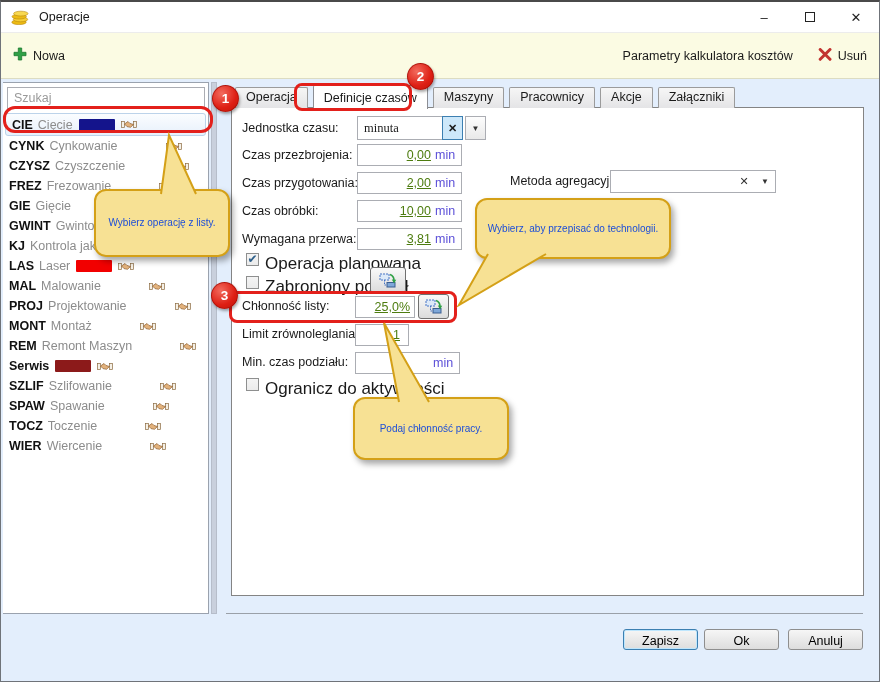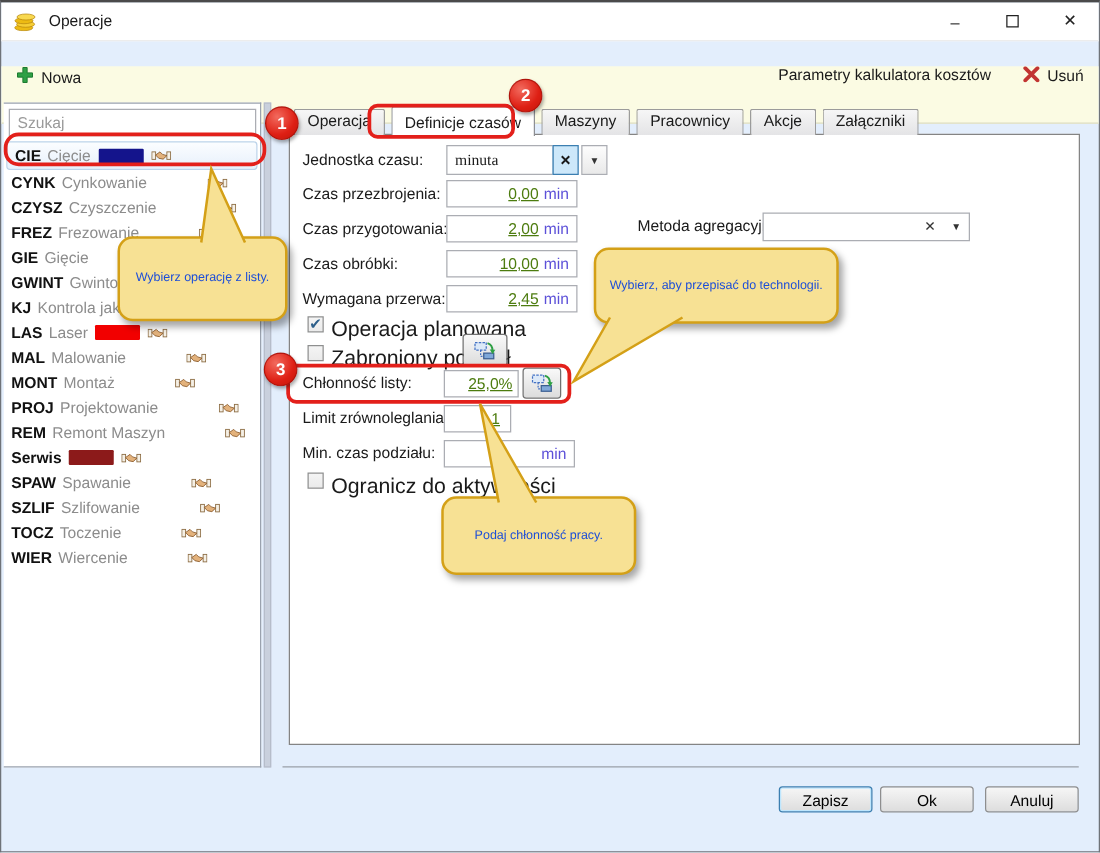--- a/index.html
+++ b/index.html
@@ -12,21 +12,21 @@
     overflow:hidden;color:#1a1a1a;
   }
   
   .titlebar{position:absolute;left:0;top:0;width:100%;height:31px;background:#fff;display:flex;align-items:center;border-bottom:1px solid #ececec;}
   .titlebar .app-icon{margin-left:10px;display:flex;}
   .titlebar .title{margin-left:8px;font-size:12.5px;}
   .win-controls{margin-left:auto;display:flex;height:100%;}
   .win-btn{width:46px;height:100%;display:flex;align-items:center;justify-content:center;font-size:13px;color:#222;cursor:pointer;}
   .win-btn.max span{display:block;width:10px;height:10px;border:1px solid #222;}
   
-  .toolbar{position:absolute;left:0;top:31px;width:100%;height:46px;background:var(--toolbar-bg,#FBFBE3);display:flex;align-items:flex-start;border-bottom:1px solid #dcdcc2;margin-top:20px;}
+  .toolbar{position:absolute;left:0;top:31px;width:100%;height:46px;background:var(--toolbar-bg,#FBFBE3);display:flex;align-items:center;border-bottom:1px solid #dcdcc2;}
   .tb-btn{display:flex;align-items:center;gap:6px;padding:0 12px;font-size:12.5px;cursor:pointer;white-space:nowrap;}
   .tb-sep{width:1px;background:#e2e2c6;margin:3px 0;}
   .tb-spacer{flex:1;}
   
   .sidebar{position:absolute;left:2px;top:80px;width:206px;height:532px;background:#fff;border:1px solid #9aa2ae;border-left:none;}
   .search-box{display:block;width:198px;margin:4px 3px 4px 4px;height:22px;border:1px solid #ABADB3;padding:0 6px;font-size:12.5px;font-family:inherit;color:#333;outline:none;}
   .search-box::placeholder{color:#9a9a9a;}
   .op-list{position:relative;}
   .list-item{height:20px;line-height:20px;padding-left:6px;font-size:12.5px;white-space:nowrap;cursor:pointer;display:flex;align-items:center;}
   .list-item .code{font-weight:bold;color:#111;}
@@ -236,35 +236,35 @@
     <span class="handshake">
       <svg width="16" height="11" viewBox="0 0 16 11">
         <rect x="0.5" y="2.5" width="3" height="6" fill="#F5F0E6" stroke="#8A6A40" stroke-width="0.7"></rect>
         <rect x="12.5" y="2.5" width="3" height="6" fill="#F5F0E6" stroke="#8A6A40" stroke-width="0.7"></rect>
         <path d="M3.5 5 L7 2.5 L9 4.5 L12.5 5.5 L9.5 8.3 L6 7.6 Z" fill="#E3B27C" stroke="#8A5A2B" stroke-width="0.7"></path>
       </svg>
     </span>
   </div>
 
   <div class="list-item">
+    <span class="code">PROJ</span>
+    <span class="name">Projektowanie</span>
+    <span class="swatch" hidden=""></span>
+    <span class="handshake" hidden="">
+      <svg width="16" height="11" viewBox="0 0 16 11">
+        <rect x="0.5" y="2.5" width="3" height="6" fill="#F5F0E6" stroke="#8A6A40" stroke-width="0.7"></rect>
+        <rect x="12.5" y="2.5" width="3" height="6" fill="#F5F0E6" stroke="#8A6A40" stroke-width="0.7"></rect>
+        <path d="M3.5 5 L7 2.5 L9 4.5 L12.5 5.5 L9.5 8.3 L6 7.6 Z" fill="#E3B27C" stroke="#8A5A2B" stroke-width="0.7"></path>
+      </svg>
+    </span>
+  </div>
+
+  <div class="list-item">
     <span class="code">MONT</span>
     <span class="name">Montaż</span>
-    <span class="swatch" hidden=""></span>
-    <span class="handshake" hidden="">
-      <svg width="16" height="11" viewBox="0 0 16 11">
-        <rect x="0.5" y="2.5" width="3" height="6" fill="#F5F0E6" stroke="#8A6A40" stroke-width="0.7"></rect>
-        <rect x="12.5" y="2.5" width="3" height="6" fill="#F5F0E6" stroke="#8A6A40" stroke-width="0.7"></rect>
-        <path d="M3.5 5 L7 2.5 L9 4.5 L12.5 5.5 L9.5 8.3 L6 7.6 Z" fill="#E3B27C" stroke="#8A5A2B" stroke-width="0.7"></path>
-      </svg>
-    </span>
-  </div>
-
-  <div class="list-item">
-    <span class="code">PROJ</span>
-    <span class="name">Projektowanie</span>
     <span class="swatch" hidden=""></span>
     <span class="handshake" hidden="">
       <svg width="16" height="11" viewBox="0 0 16 11">
         <rect x="0.5" y="2.5" width="3" height="6" fill="#F5F0E6" stroke="#8A6A40" stroke-width="0.7"></rect>
         <rect x="12.5" y="2.5" width="3" height="6" fill="#F5F0E6" stroke="#8A6A40" stroke-width="0.7"></rect>
         <path d="M3.5 5 L7 2.5 L9 4.5 L12.5 5.5 L9.5 8.3 L6 7.6 Z" fill="#E3B27C" stroke="#8A5A2B" stroke-width="0.7"></path>
       </svg>
     </span>
   </div>
 
@@ -288,35 +288,35 @@
     <span class="handshake" hidden="">
       <svg width="16" height="11" viewBox="0 0 16 11">
         <rect x="0.5" y="2.5" width="3" height="6" fill="#F5F0E6" stroke="#8A6A40" stroke-width="0.7"></rect>
         <rect x="12.5" y="2.5" width="3" height="6" fill="#F5F0E6" stroke="#8A6A40" stroke-width="0.7"></rect>
         <path d="M3.5 5 L7 2.5 L9 4.5 L12.5 5.5 L9.5 8.3 L6 7.6 Z" fill="#E3B27C" stroke="#8A5A2B" stroke-width="0.7"></path>
       </svg>
     </span>
   </div>
 
   <div class="list-item">
+    <span class="code">SZLIF</span>
+    <span class="name">Szlifowanie</span>
+    <span class="swatch" hidden=""></span>
+    <span class="handshake" hidden="">
+      <svg width="16" height="11" viewBox="0 0 16 11">
+        <rect x="0.5" y="2.5" width="3" height="6" fill="#F5F0E6" stroke="#8A6A40" stroke-width="0.7"></rect>
+        <rect x="12.5" y="2.5" width="3" height="6" fill="#F5F0E6" stroke="#8A6A40" stroke-width="0.7"></rect>
+        <path d="M3.5 5 L7 2.5 L9 4.5 L12.5 5.5 L9.5 8.3 L6 7.6 Z" fill="#E3B27C" stroke="#8A5A2B" stroke-width="0.7"></path>
+      </svg>
+    </span>
+  </div>
+
+  <div class="list-item">
     <span class="code">SPAW</span>
     <span class="name">Spawanie</span>
-    <span class="swatch" hidden=""></span>
-    <span class="handshake" hidden="">
-      <svg width="16" height="11" viewBox="0 0 16 11">
-        <rect x="0.5" y="2.5" width="3" height="6" fill="#F5F0E6" stroke="#8A6A40" stroke-width="0.7"></rect>
-        <rect x="12.5" y="2.5" width="3" height="6" fill="#F5F0E6" stroke="#8A6A40" stroke-width="0.7"></rect>
-        <path d="M3.5 5 L7 2.5 L9 4.5 L12.5 5.5 L9.5 8.3 L6 7.6 Z" fill="#E3B27C" stroke="#8A5A2B" stroke-width="0.7"></path>
-      </svg>
-    </span>
-  </div>
-
-  <div class="list-item">
-    <span class="code">SZLIF</span>
-    <span class="name">Szlifowanie</span>
     <span class="swatch" hidden=""></span>
     <span class="handshake" hidden="">
       <svg width="16" height="11" viewBox="0 0 16 11">
         <rect x="0.5" y="2.5" width="3" height="6" fill="#F5F0E6" stroke="#8A6A40" stroke-width="0.7"></rect>
         <rect x="12.5" y="2.5" width="3" height="6" fill="#F5F0E6" stroke="#8A6A40" stroke-width="0.7"></rect>
         <path d="M3.5 5 L7 2.5 L9 4.5 L12.5 5.5 L9.5 8.3 L6 7.6 Z" fill="#E3B27C" stroke="#8A5A2B" stroke-width="0.7"></path>
       </svg>
     </span>
   </div>
 
@@ -394,21 +394,21 @@
     <span class="flabel" style="left:10px;top:4px;">Czas obróbki:</span>
     <div class="fbox" style="left:125px;top:0;width:105px;">
       <span class="fval">10,00</span>
       <span class="fsuffix">min</span>
     </div>
   </div>
 
   <div class="time-row" style="position: absolute; left: 0px; width: 100%; height: 24px; top: 120px;">
     <span class="flabel" style="left:10px;top:4px;">Wymagana przerwa:</span>
     <div class="fbox" style="left:125px;top:0;width:105px;">
-      <span class="fval">2,45</span>
+      <span class="fval">3,81</span>
       <span class="fsuffix">min</span>
     </div>
   </div>
 </div>
 
     <div class="wb-check checked" id="cb-planowana" style="left:14px;top:145px;">
         <span class="mark">✔</span>
       </div>
     <span class="cb-label" style="left:33px;top:146px;">Operacja planowana</span>
 

